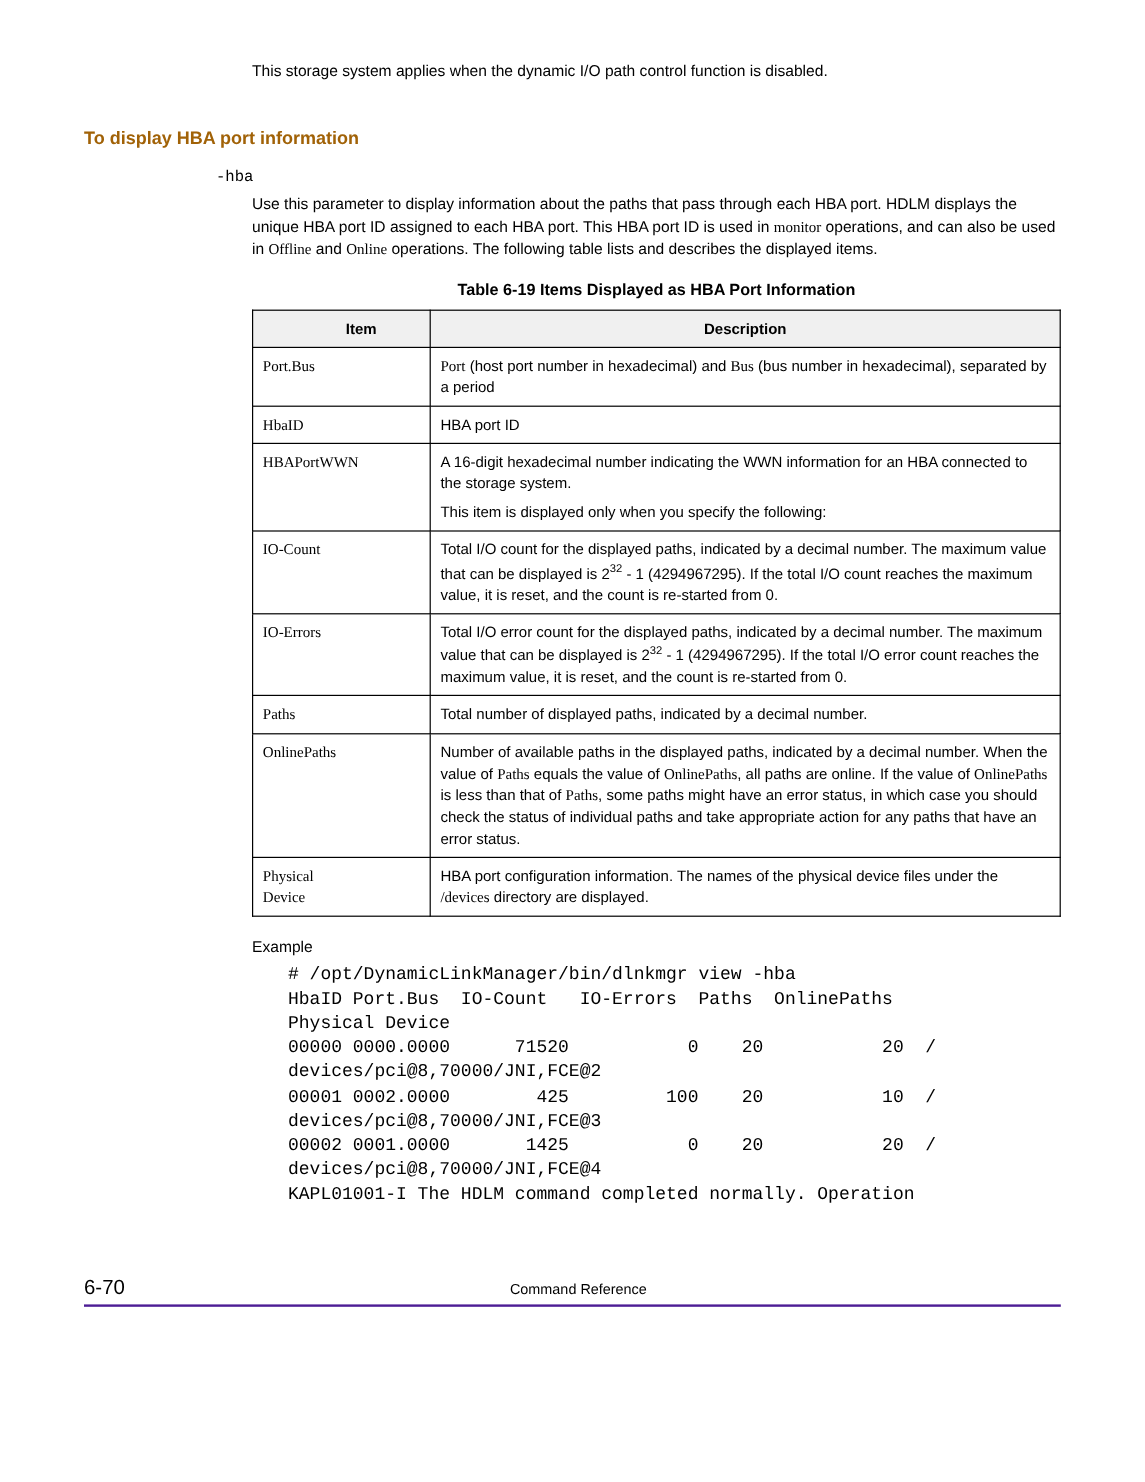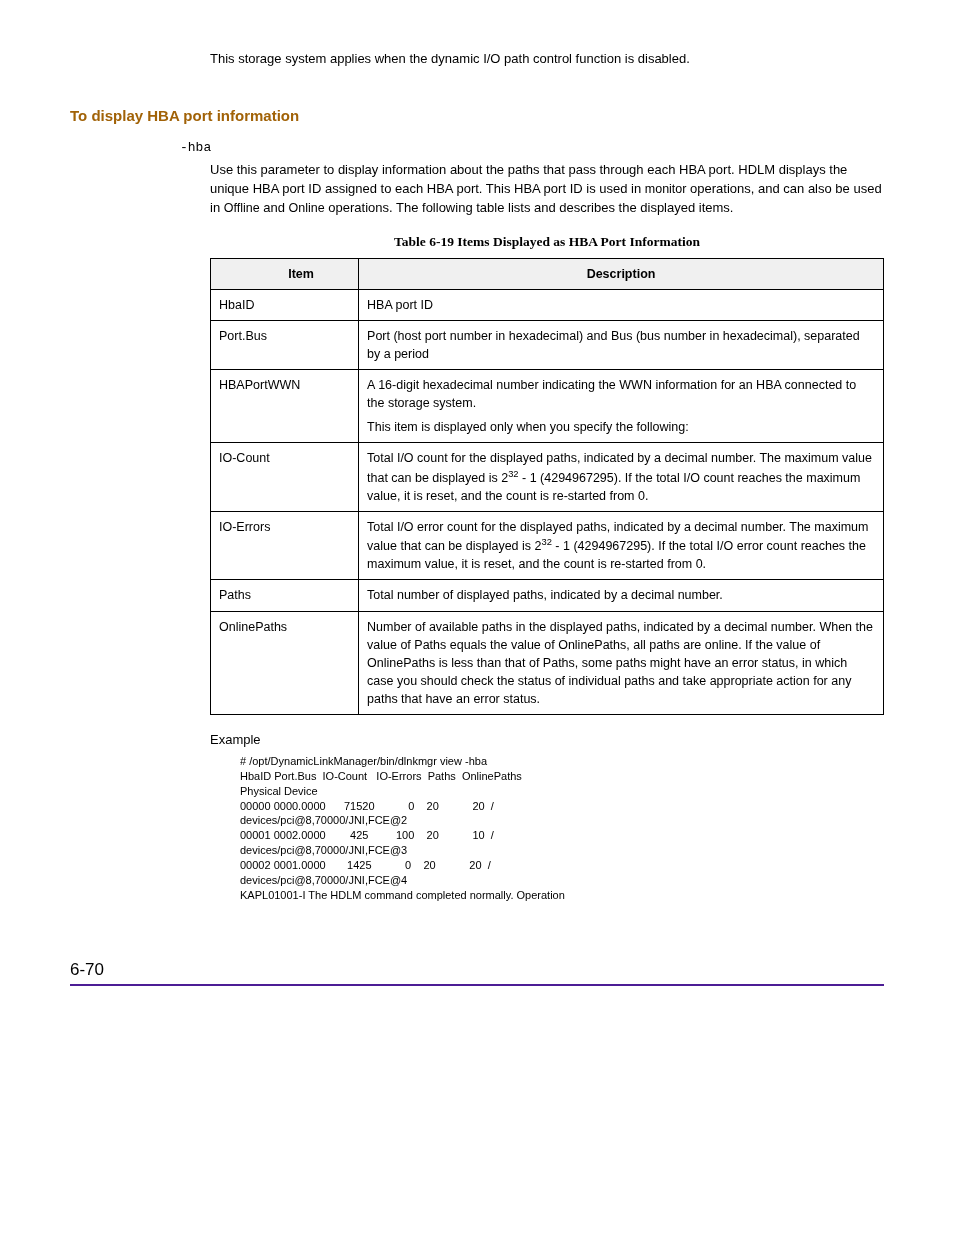--- a/index.html
+++ b/index.html
@@ -26,43 +26,43 @@
     margin-bottom: 4px;
     font-size: 13px;
   }
   .param-desc { margin-left: 140px; margin-bottom: 14px; }
   .table-caption {
     font-weight: bold;
     text-align: center;
     margin: 8px 0 6px 0;
     font-size: 13.5px;
   }
-  .caption-wrap { margin-left: 140px; font-family: Liberation Serif, serif; }
+  .caption-wrap { margin-left: 140px; }
   table.doc {
     border-collapse: collapse;
     margin-left: 140px;
     width: calc(100% - 140px);
     font-size: 12.5px;
   }
   table.doc th, table.doc td {
     border: 1px solid #000;
     padding: 6px 8px;
     text-align: left;
     vertical-align: top;
   }
   table.doc th {
     background: #f0f0f0;
     font-weight: bold;
     text-align: center;
   }
-  .mono { font-family: Liberation Sans, sans-serif; font-size: 12.5px; }
+  .mono { font-family: Liberation Serif, serif; font-size: 12.5px; }
   .example-label { margin-left: 140px; margin-top: 16px; margin-bottom: 4px; }
   pre.example {
-    font-family: Liberation Sans, sans-serif;
-    font-size: 11px;
+    font-family: Liberation Mono, monospace;
+    font-size: 15px;
     margin: 0 0 0 170px;
     white-space: pre;
     line-height: 1.35;
   }
   .footer {
     margin-top: 55px;
     font-size: 12px;
   }
   .footer-top {
     display: flex;
@@ -95,28 +95,28 @@
 
 <table class="doc">
   <thead>
     <tr>
       <th style="width:22%;padding-left:41px;">Item</th>
       <th>Description</th>
     </tr>
   </thead>
   <tbody>
     <tr>
-      <td class="mono">HbaID</td>
-      <td>HBA port ID</td>
-    </tr>
-    <tr>
       <td class="mono">Port.Bus</td>
       <td>
         <span class="mono">Port</span><span> (host port number in hexadecimal) and </span><span class="mono">Bus</span><span> (bus number in hexadecimal), separated by a period</span>
       </td>
+    </tr>
+    <tr>
+      <td class="mono">HbaID</td>
+      <td>HBA port ID</td>
     </tr>
     <tr>
       <td class="mono">HBAPortWWN</td>
       <td>
         <div>A 16-digit hexadecimal number indicating the WWN information for an HBA connected to the storage system.</div>
         <div style="margin-top:6px;">This item is displayed only when you specify the following:</div>
       </td>
     </tr>
     <tr>
       <td class="mono">IO-Count</td>
@@ -133,33 +133,43 @@
     <tr>
       <td class="mono">Paths</td>
       <td>Total number of displayed paths, indicated by a decimal number.</td>
     </tr>
     <tr>
       <td class="mono">OnlinePaths</td>
       <td>
         <span>Number of available paths in the displayed paths, indicated by a decimal number. When the value of </span><span class="mono">Paths</span><span> equals the value of </span><span class="mono">OnlinePaths</span><span>, all paths are online. If the value of </span><span class="mono">OnlinePaths</span><span> is less than that of </span><span class="mono">Paths</span><span>, some paths might have an error status, in which case you should check the status of individual paths and take appropriate action for any paths that have an error status.</span>
       </td>
     </tr>
+    <tr>
+      <td class="mono">
+        <div>Physical</div>
+        <div>Device</div>
+      </td>
+      <td>
+        <span>HBA port configuration information. The names of the physical device files under the </span><span class="mono">/devices</span><span> directory are displayed.</span>
+      </td>
+    </tr>
   </tbody>
 </table>
 
 <div class="example-label">Example</div>
 <pre class="example"># /opt/DynamicLinkManager/bin/dlnkmgr view -hba
 HbaID Port.Bus  IO-Count   IO-Errors  Paths  OnlinePaths  
 Physical Device
 00000 0000.0000      71520           0    20           20  /
 devices/pci@8,70000/JNI,FCE@2
 00001 0002.0000        425         100    20           10  /
 devices/pci@8,70000/JNI,FCE@3
 00002 0001.0000       1425           0    20           20  /
 devices/pci@8,70000/JNI,FCE@4
 KAPL01001-I The HDLM command completed normally. Operation</pre>
 
 <div class="footer">
   <div class="footer-top">
     <span class="footer-page">6-70</span>
+    <span class="footer-center">Command Reference</span>
     <span style="visibility:hidden;">6-70</span>
   </div>
 </div>
 
 </body></html>

